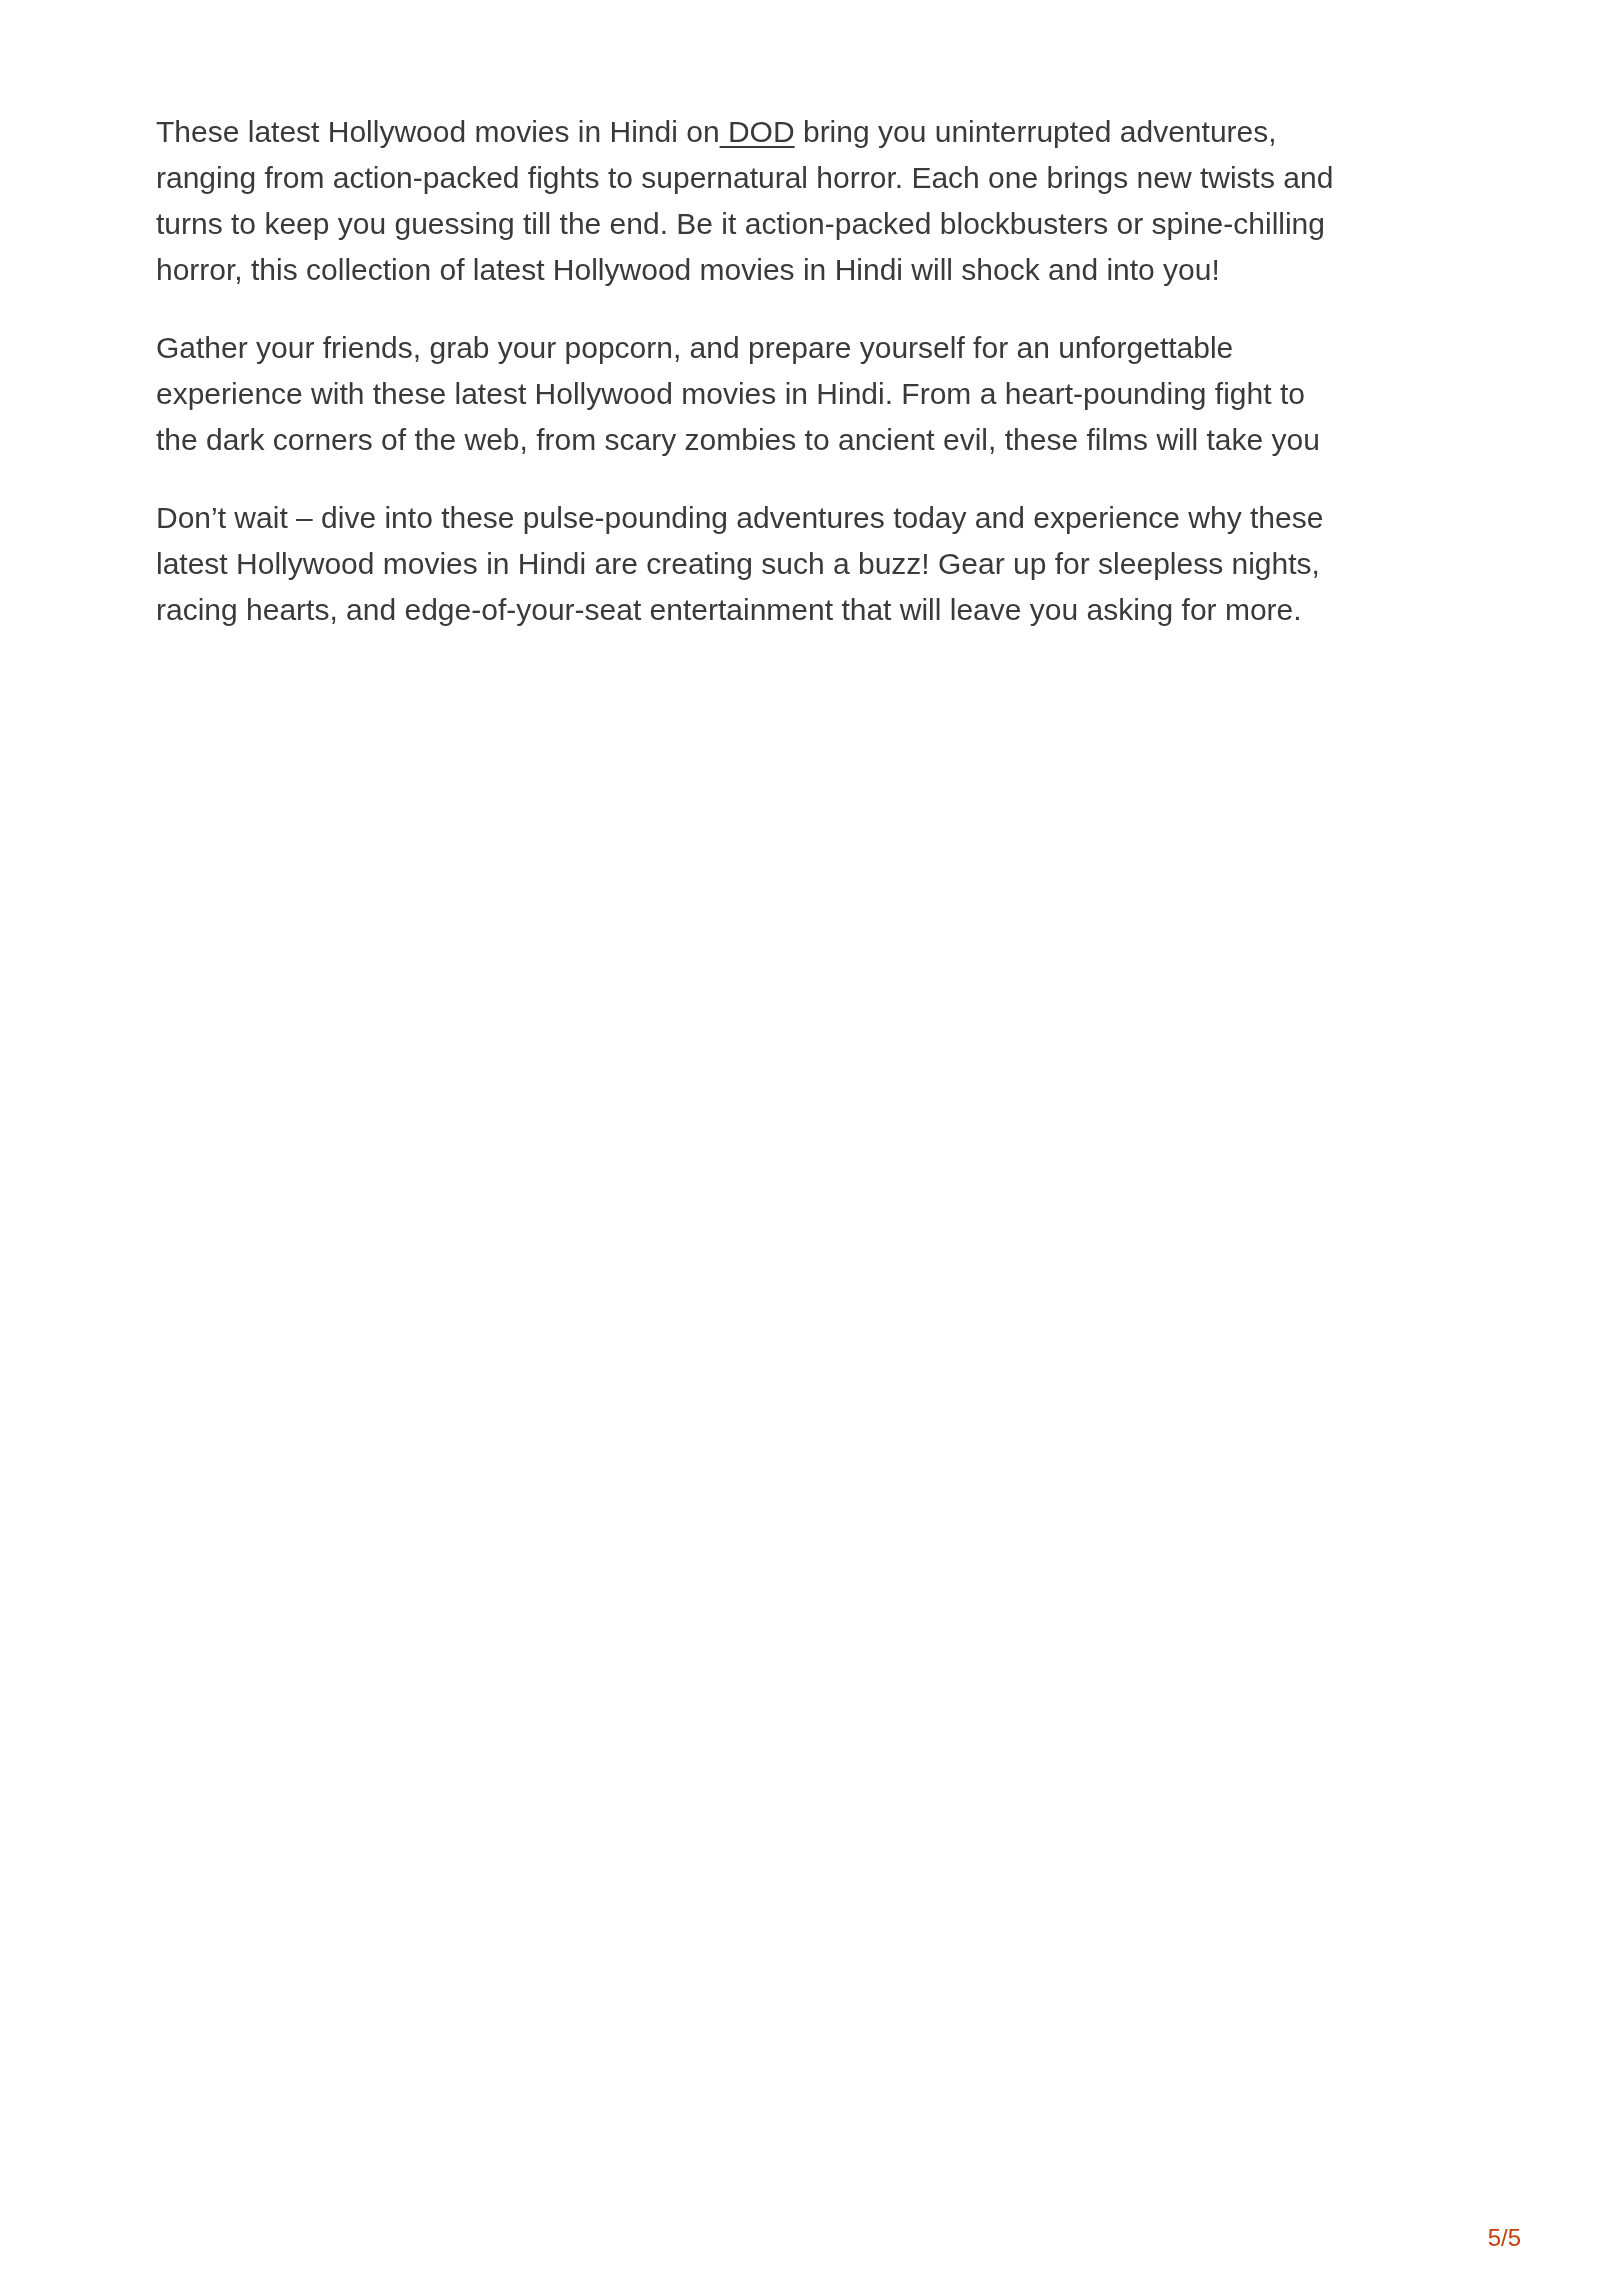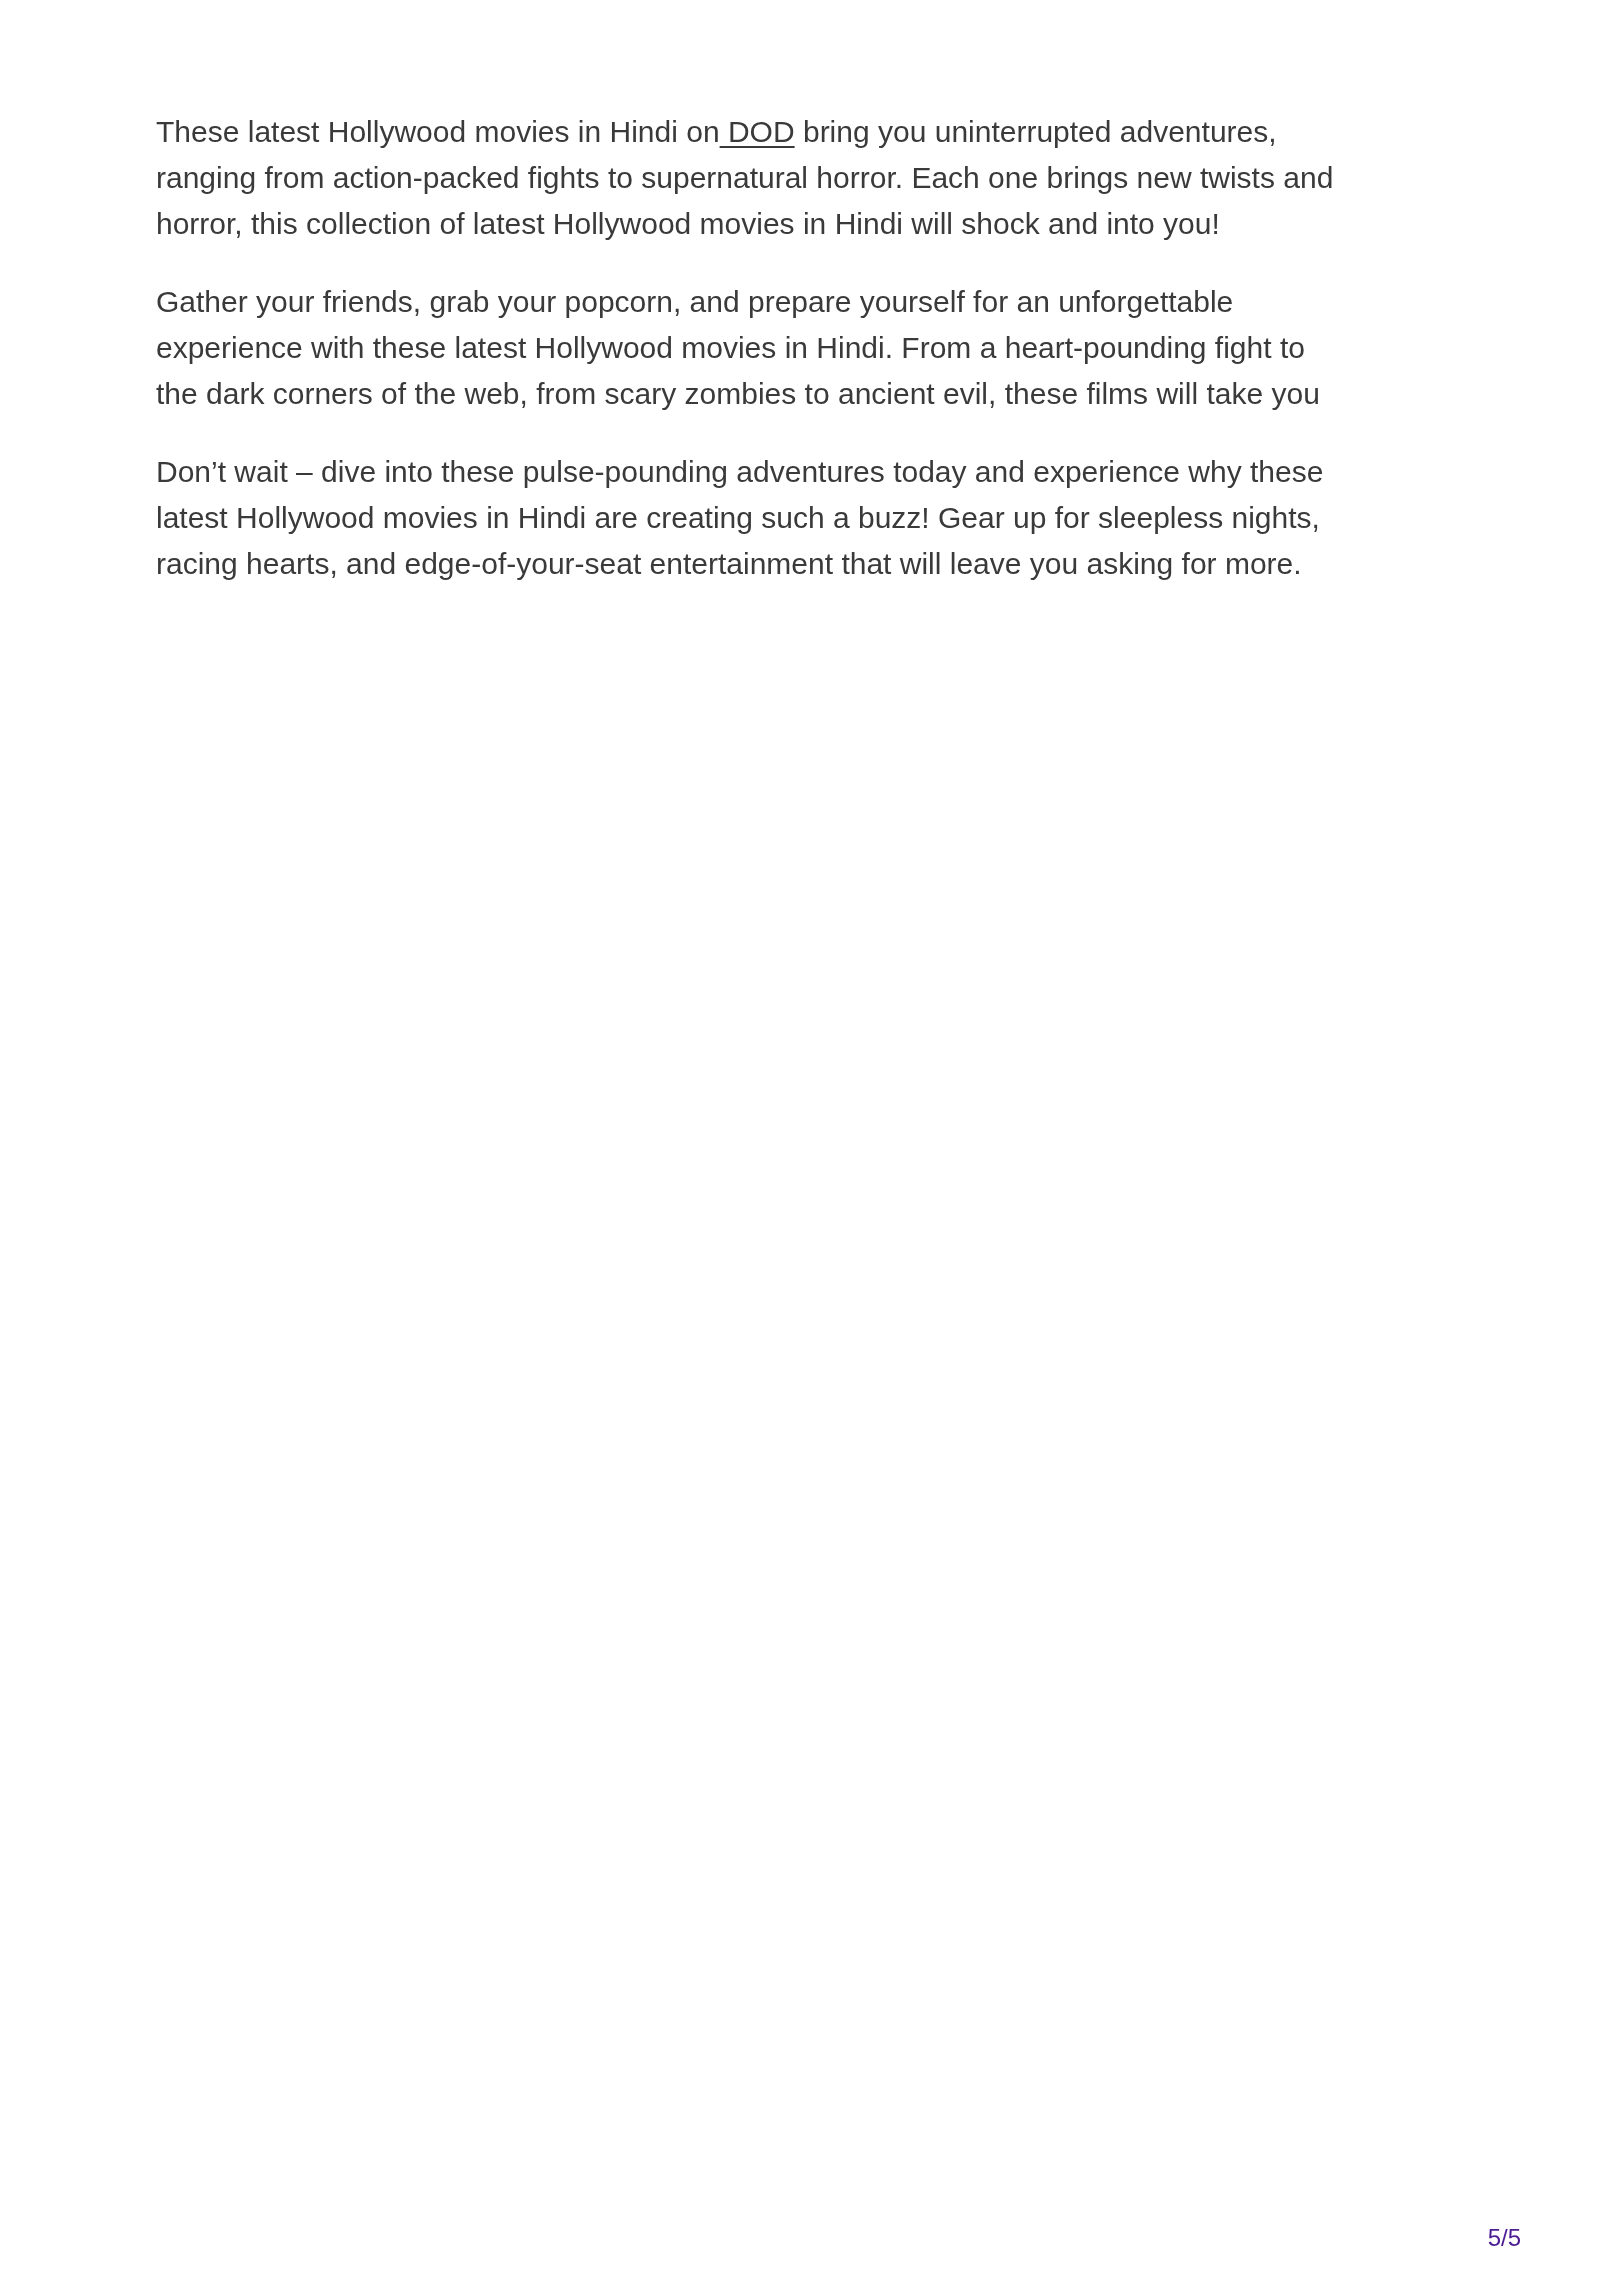--- a/index.html
+++ b/index.html
@@ -37,32 +37,33 @@
     text-underline-offset: 3.8px;
     cursor: pointer;
     text-align: center;
   }
   .page-number {
     position: absolute;
     top: 2224px;
     right: 101px;
     font-size: 24px;
     line-height: 28px;
-    color: #4c1d95;
+    color: #c2410c;
   }
 </style>
 </head>
 <body>
 
 <div class="page">
   <main class="doc-body">
 
     <p class="para">
       <span class="line"><span>These latest Hollywood movies in Hindi on</span><a class="doc-link"> DOD</a><span> bring you uninterrupted adventures,</span></span>
       <span class="line">ranging from action-packed fights to supernatural horror. Each one brings new twists and</span>
+      <span class="line">turns to keep you guessing till the end. Be it action-packed blockbusters or spine-chilling</span>
       <span class="line">horror, this collection of latest Hollywood movies in Hindi will shock and into you!</span>
     </p>
 
     <p class="para">
       <span class="line">Gather your friends, grab your popcorn, and prepare yourself for an unforgettable</span>
       <span class="line">experience with these latest Hollywood movies in Hindi. From a heart-pounding fight to</span>
       <span class="line">the dark corners of the web, from scary zombies to ancient evil, these films will take you</span>
     </p>
 
     <p class="para">

